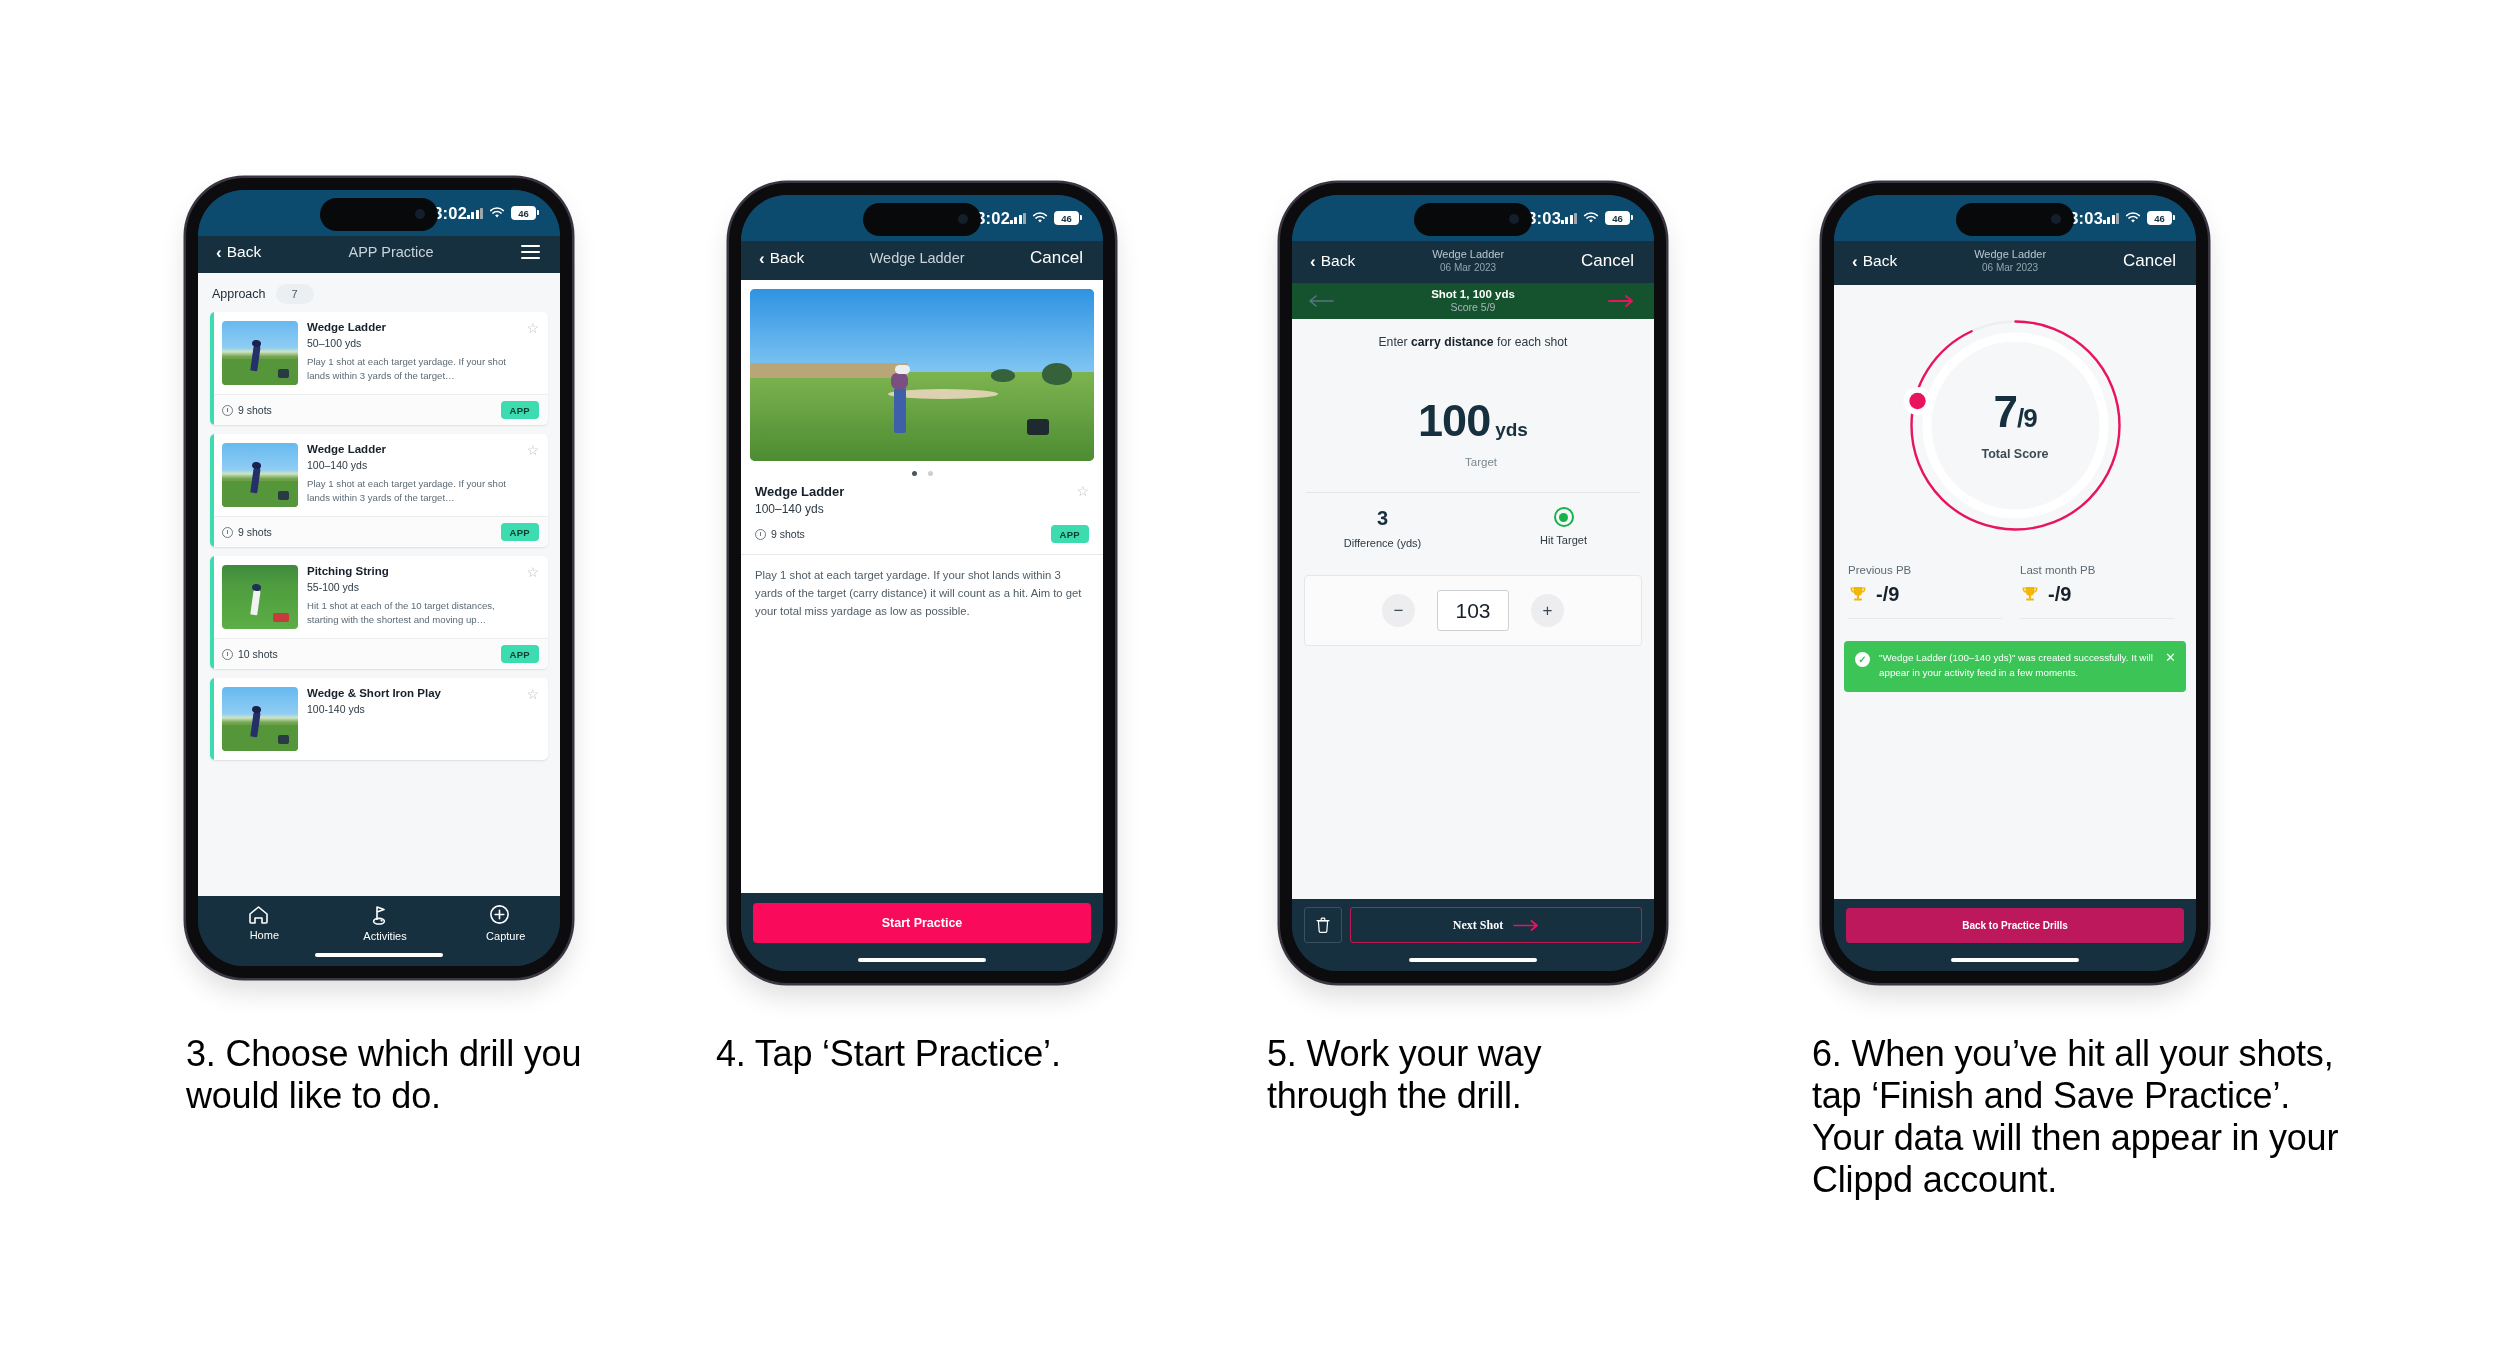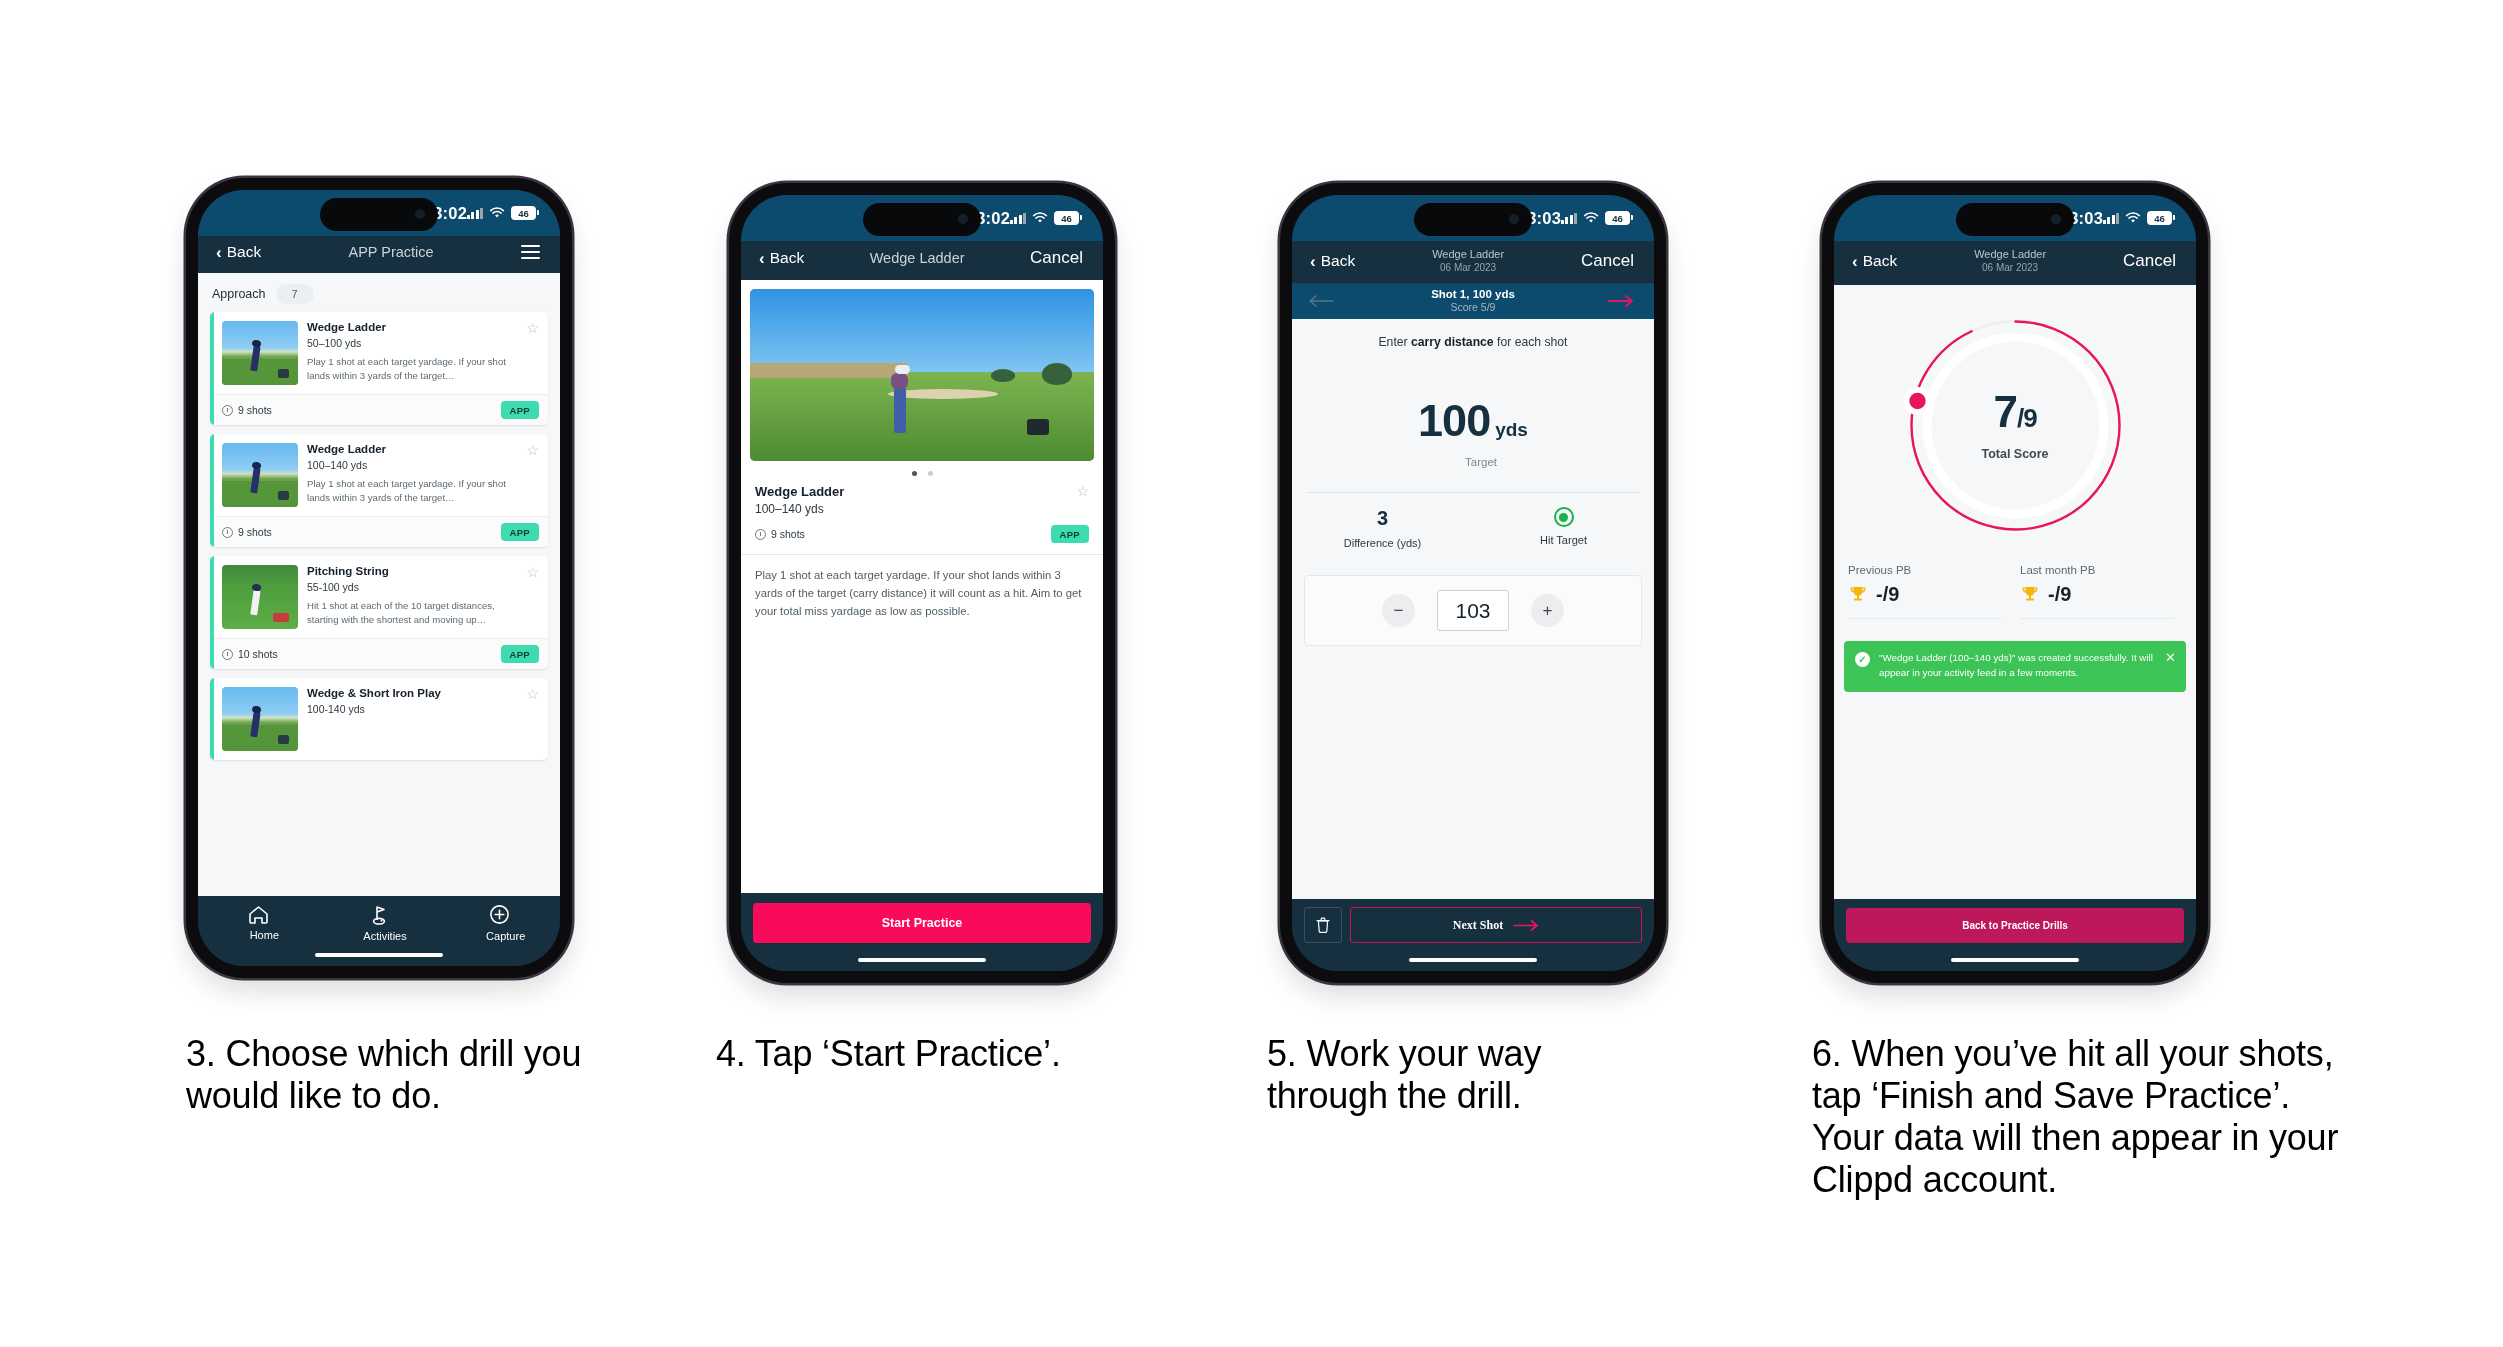--- a/index.html
+++ b/index.html
@@ -78,21 +78,21 @@
   .chev { font-size: 17px; line-height: 1; font-weight: 600; }
   .nav-title { font-size: 14.5px; color: #c9d3d9; text-align: center; line-height: 1.25; }
   .nav-title .t1 { font-size: 11px; color:#b9c6cd; display:block; }
   .nav-title .t2 { font-size: 10px; color:#93a5ae; display:block; }
   .nav-right { font-size: 17px; font-weight: 500; }
   .hamburger { display:flex; flex-direction:column; gap:3.6px; }
   .hamburger span { display:block; width: 19px; height: 2.2px; background:#fff; border-radius:2px; }
 
   
   .shotbar {
-    flex: 0 0 auto; background:#0c4a6e; color:#fff;
+    flex: 0 0 auto; background:#14532d; color:#fff;
     border-top: 1px solid #26404f;
     display:flex; align-items:center; justify-content:space-between;
     padding: 4px 16px 6px;
   }
   .shotbar .mid { text-align:center; flex:1; }
   .shotbar .s1 { font-size: 11.5px; font-weight: 700; display:block; }
   .shotbar .s2 { font-size: 10.5px; color:#a7b6bf; display:block; margin-top:1px; }
   .arrow-l, .arrow-r { width: 30px; display:flex; align-items:center; }
 
   

